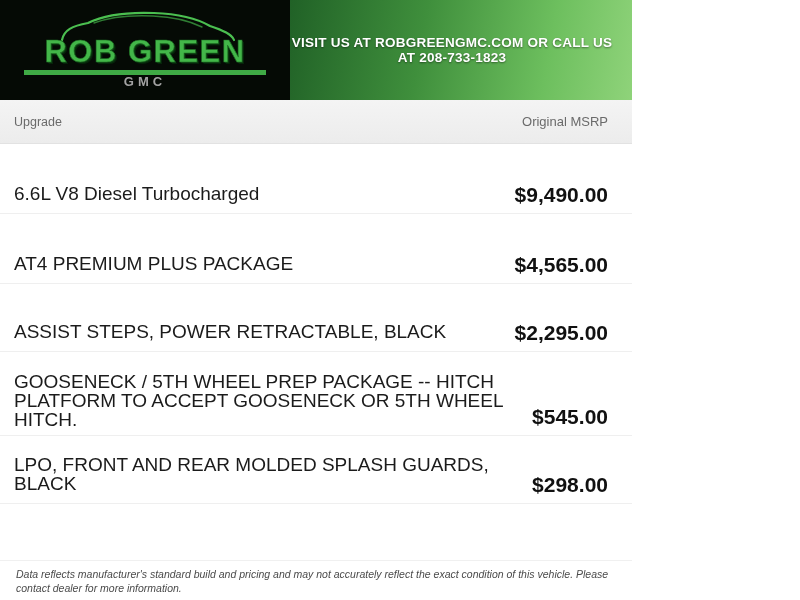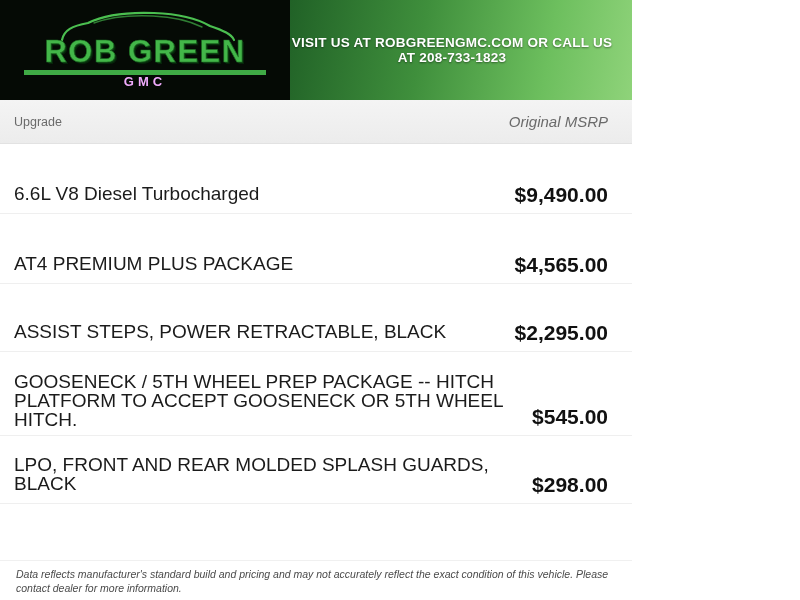--- a/index.html
+++ b/index.html
@@ -79,21 +79,21 @@
   }
   .logo-sub {
     position: absolute;
     top: 66px;
     left: 0;
     width: 250px;
     text-align: center;
     font-size: 13px;
     font-weight: bold;
     letter-spacing: 4px;
-    color: #f0abfc;
+    color: #a3a3a3;
   }
   .header-contact {
     flex: 1 1 auto;
     text-align: center;
     padding-right: 18px;
     color: #ffffff;
     font-size: 13.5px;
     font-weight: bold;
     letter-spacing: 0.25px;
     text-shadow: 0 1px 2px rgba(0,0,0,0.45);
@@ -115,24 +115,23 @@
     background: linear-gradient(180deg, #f4f4f4 0%, #ececec 100%);
     border-bottom: 1px solid #e2e2e2;
   }
   .col-head .c1 {
     flex: 1 1 auto;
     font-size: 12.5px;
     color: #6a6a6a;
   }
   .col-head .c2 {
     flex: 0 0 auto;
-    font-size: 15px;
+    font-size: 13px;
     color: #6a6a6a;
     text-align: left;
-    font-style: italic;
   }
   .rows {
     flex: 1 1 auto;
   }
   .row {
     display: flex;
     align-items: flex-end;
     padding: 0 24px 0 14px;
     min-height: 68px;
     border-bottom: 1px solid #efefef;

